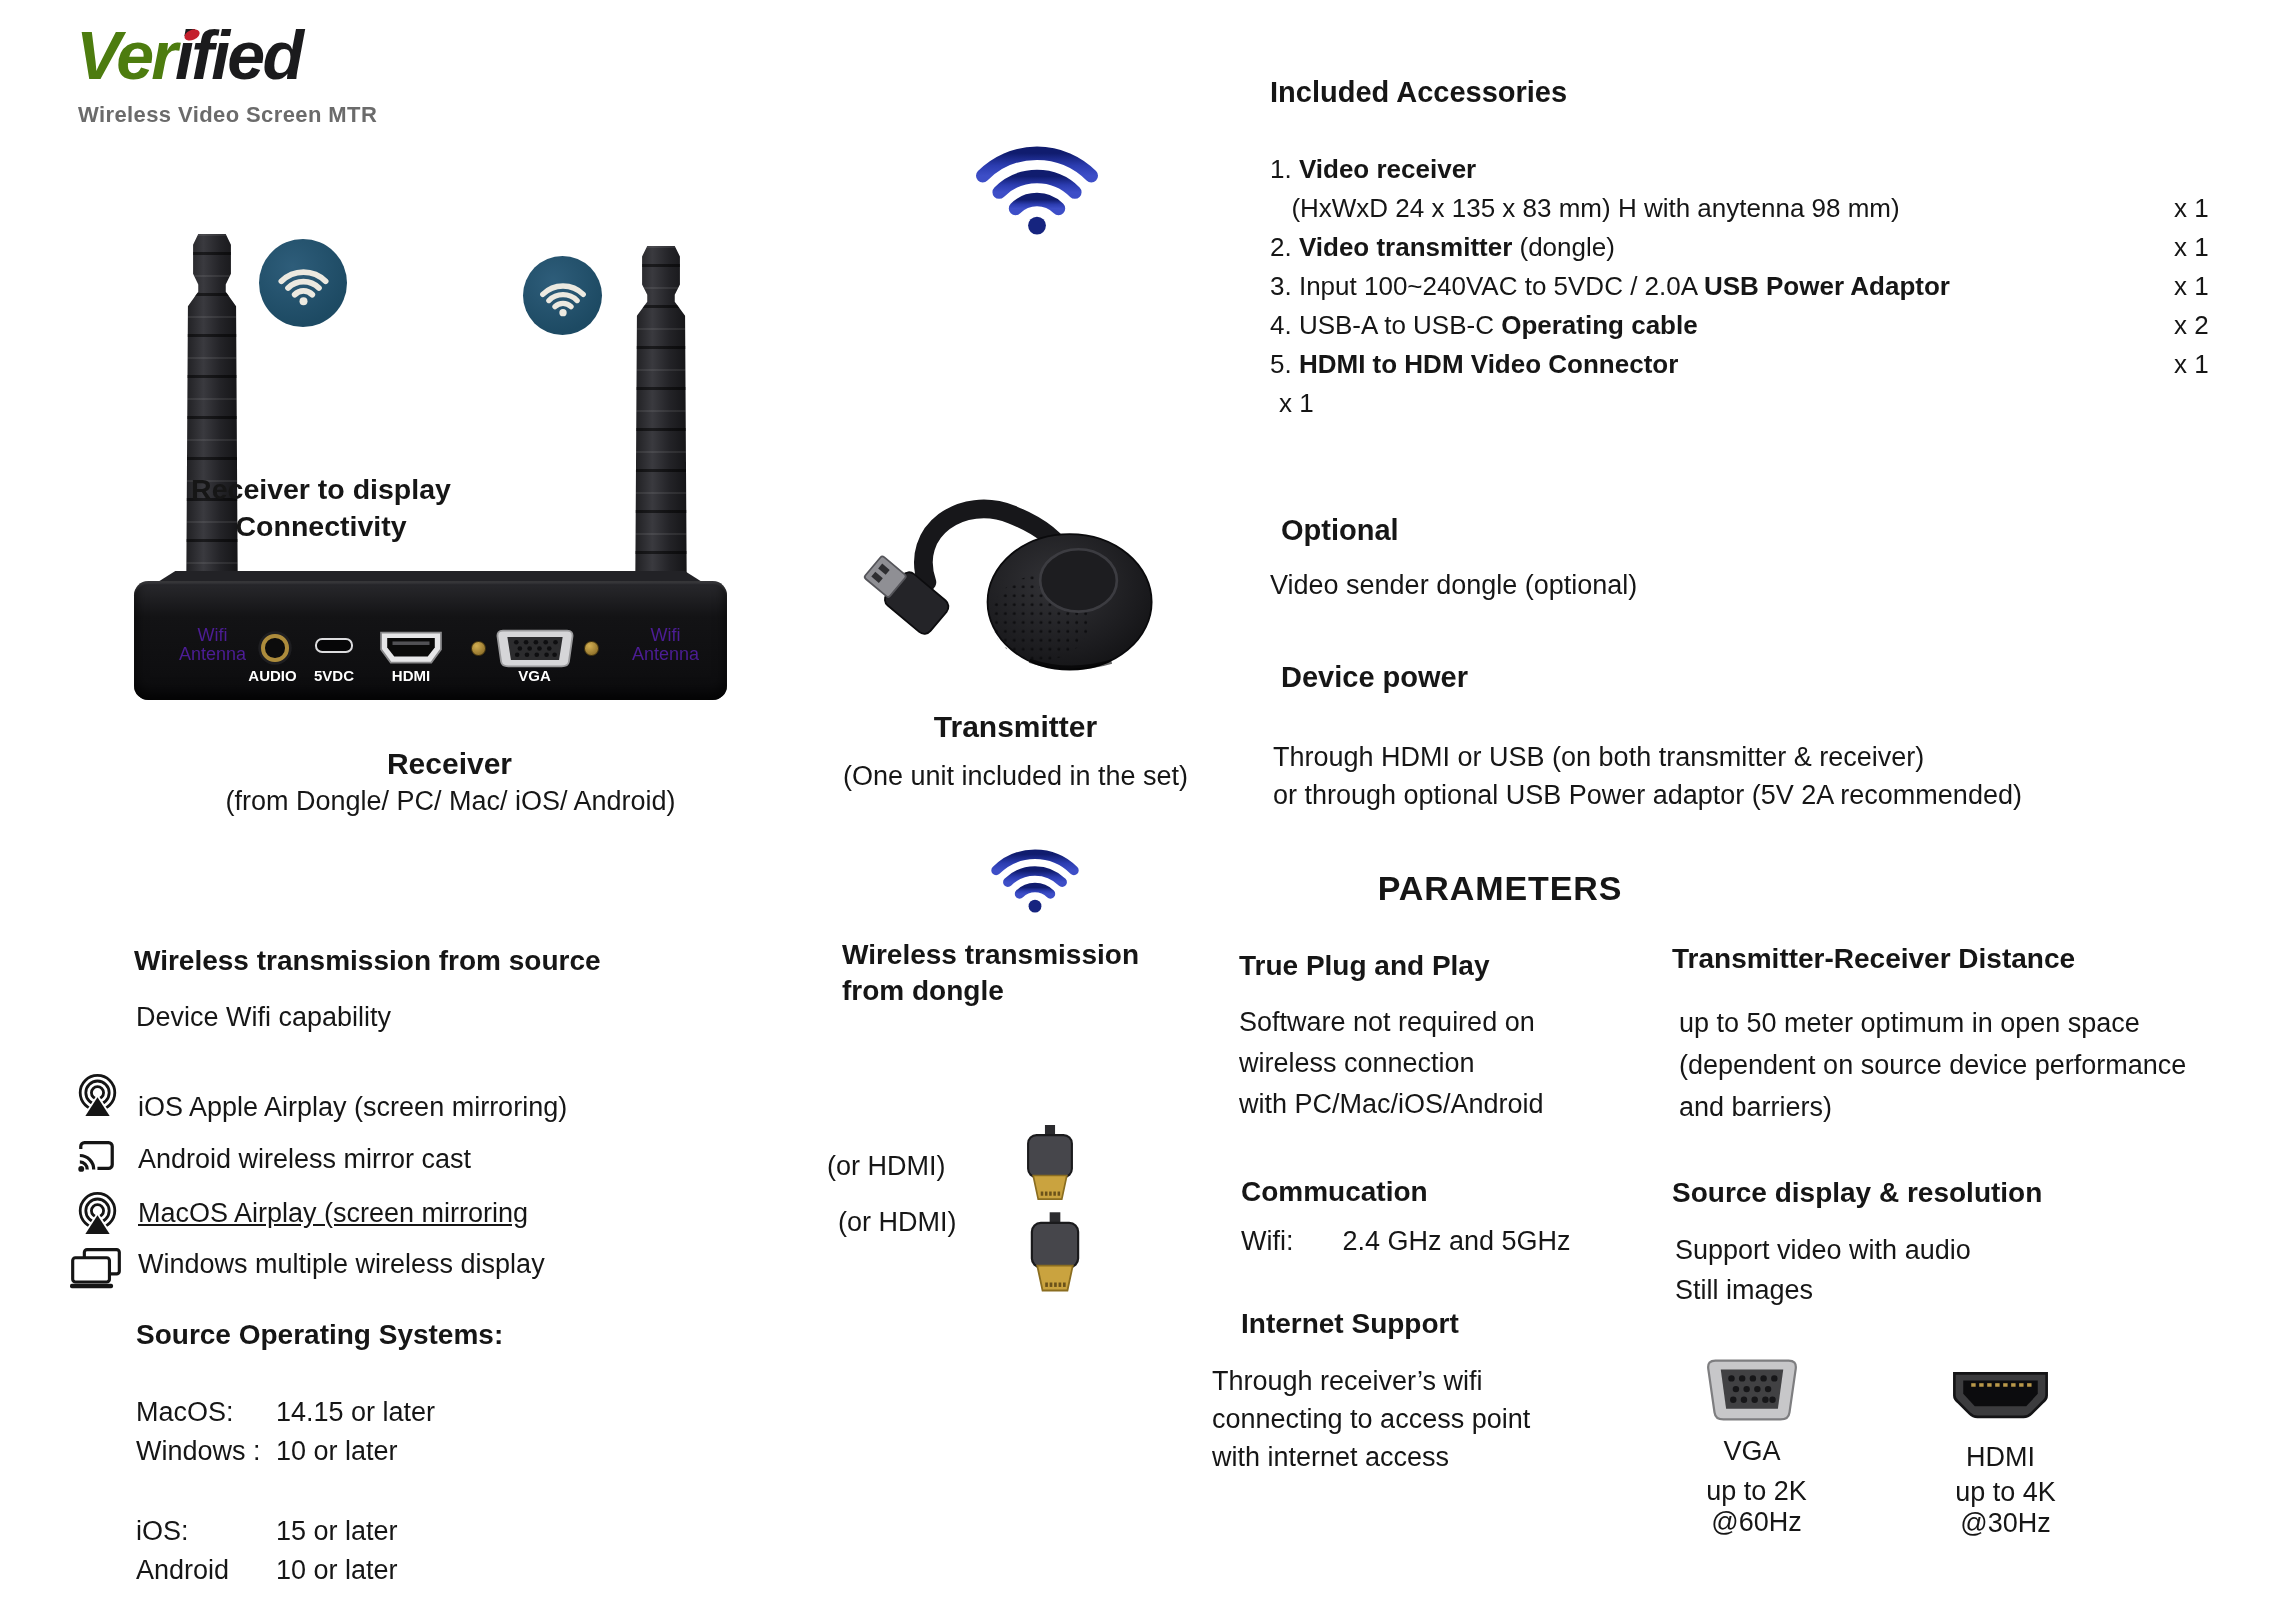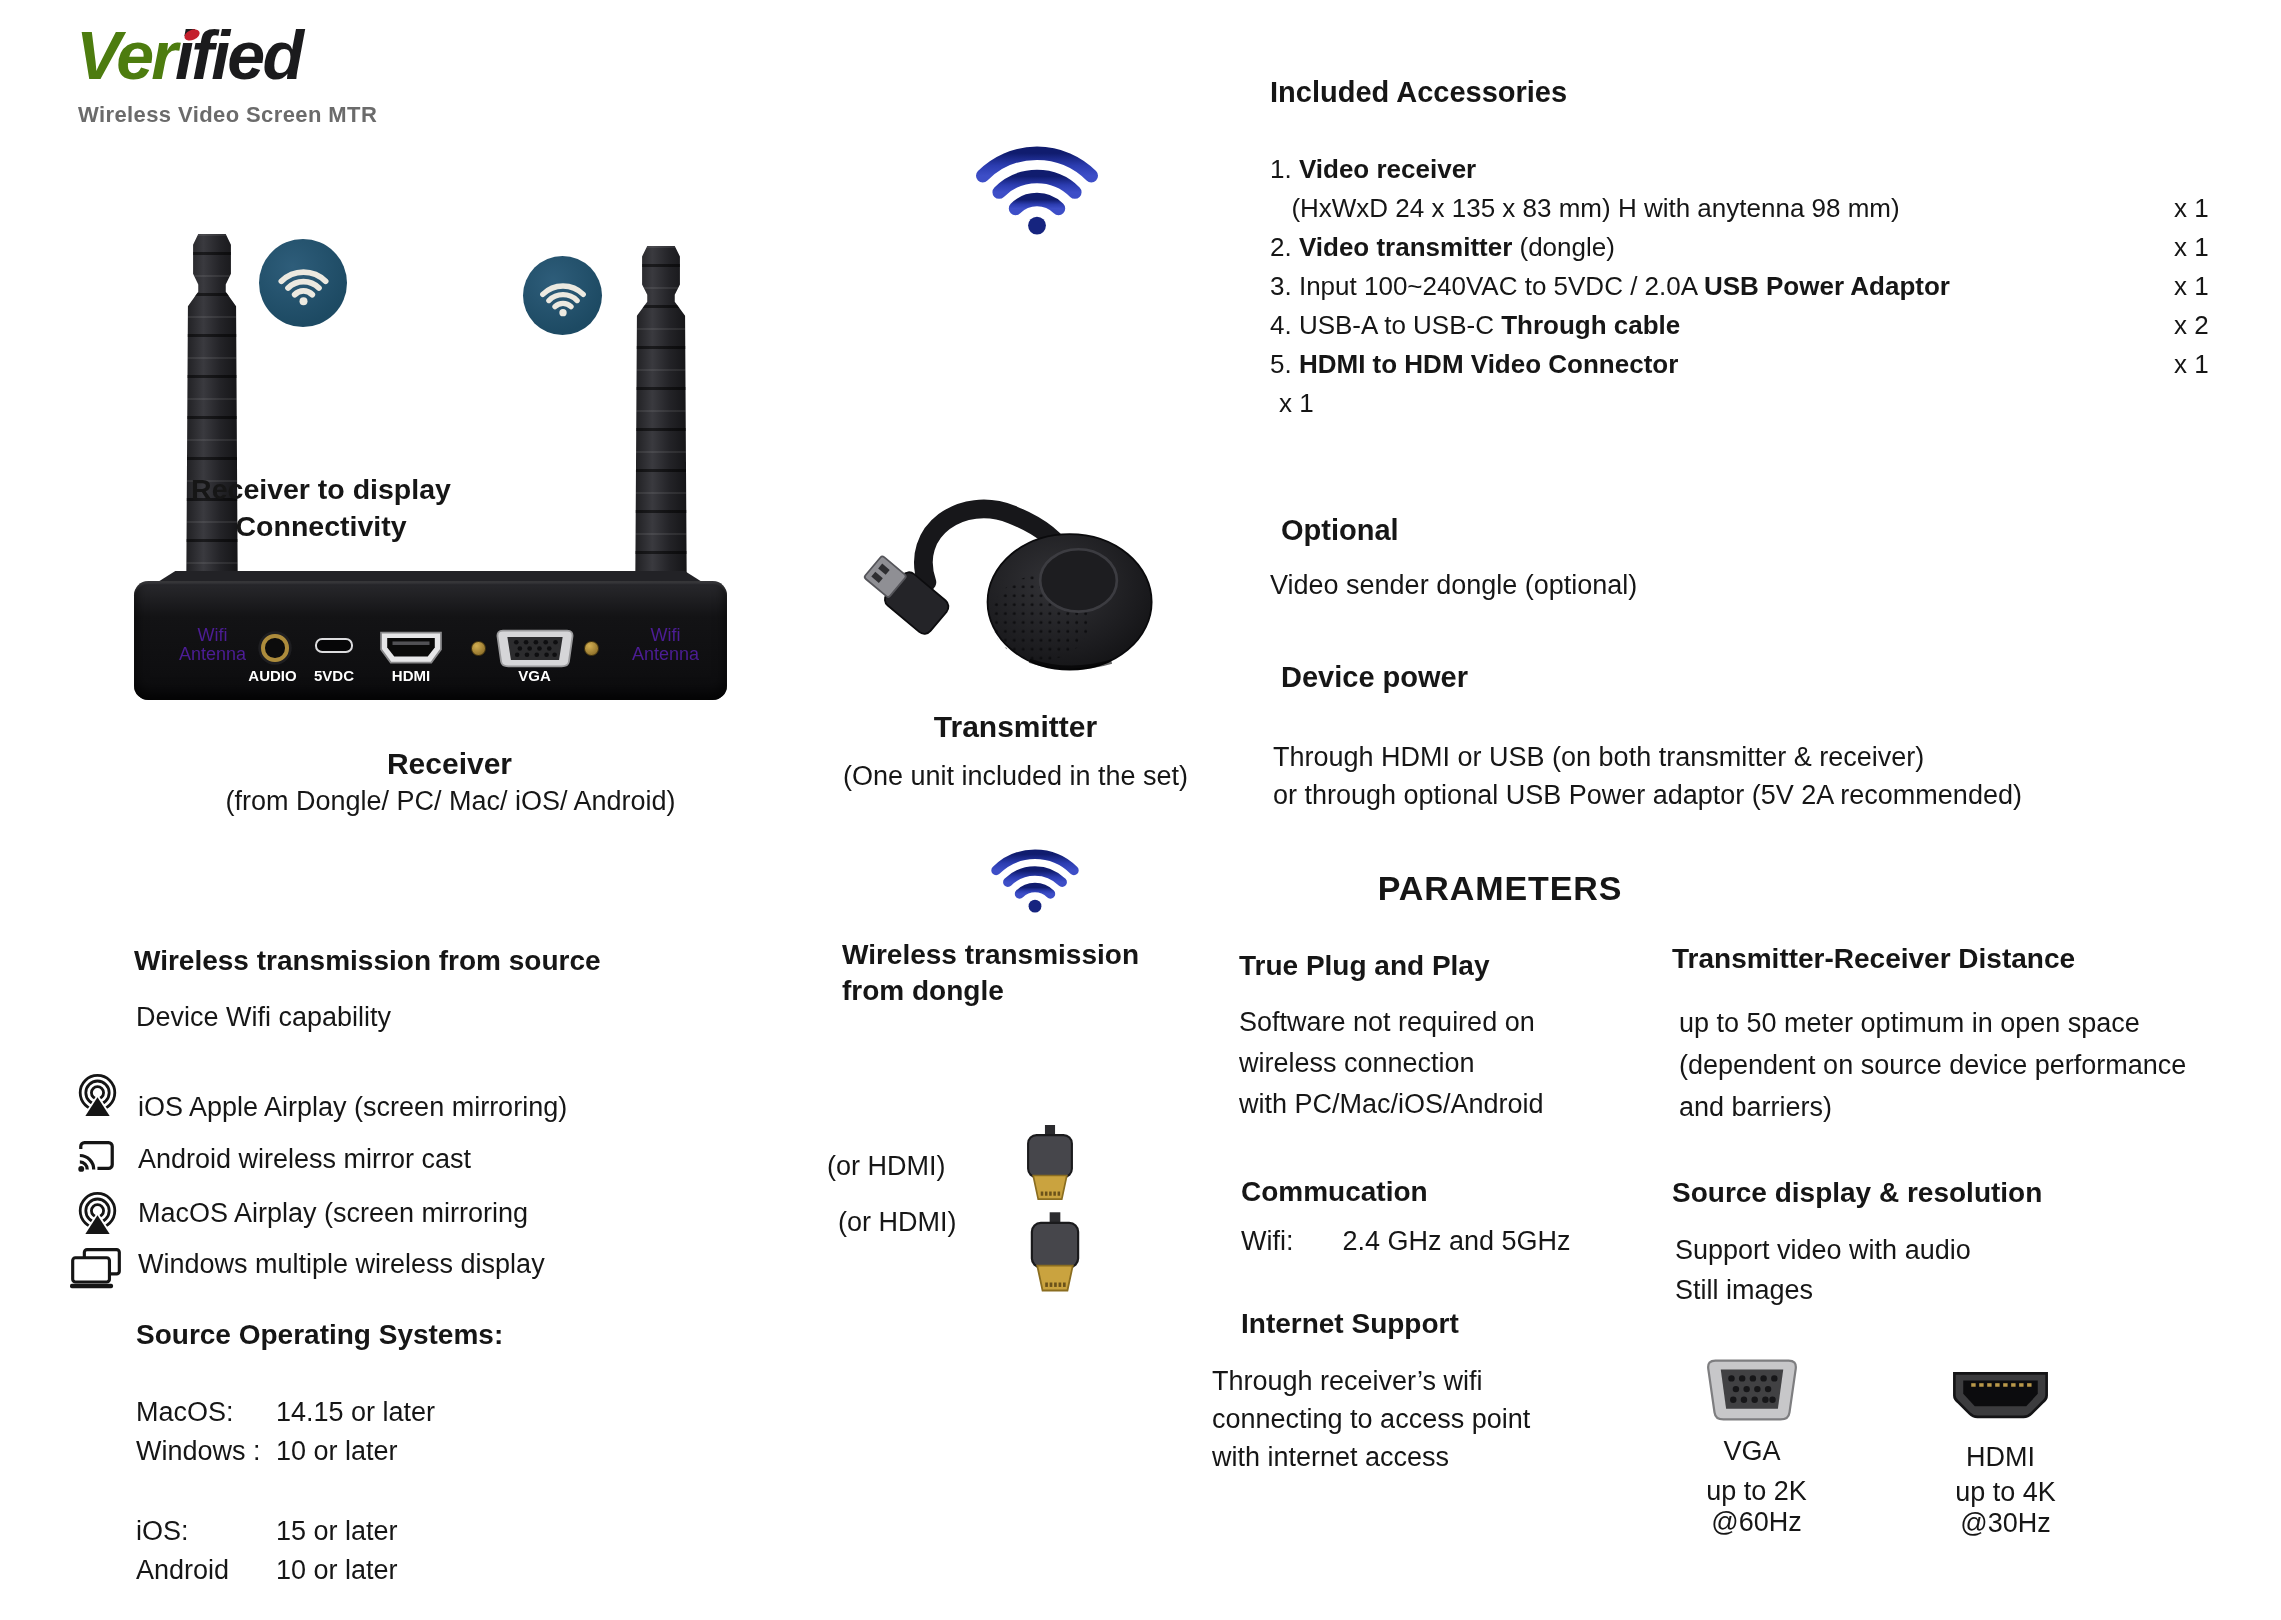--- a/index.html
+++ b/index.html
@@ -210,21 +210,21 @@
     </div>
     <div class="acc">
       <span class="txt"><span>2. </span><span class="b">Video transmitter</span><span> (dongle)</span></span>
       <span class="q">x 1</span>
     </div>
     <div class="acc">
       <span class="txt"><span>3. Input 100~240VAC to 5VDC / 2.0A </span><span class="b">USB Power Adaptor</span><span></span></span>
       <span class="q">x 1</span>
     </div>
     <div class="acc">
-      <span class="txt"><span>4. USB-A to USB-C </span><span class="b">Through cable</span><span></span></span>
+      <span class="txt"><span>4. USB-A to USB-C </span><span class="b">Operating cable</span><span></span></span>
       <span class="q">x 2</span>
     </div>
     <div class="acc">
       <span class="txt"><span>5. </span><span class="b">HDMI to HDM Video Connector</span><span></span></span>
       <span class="q">x 1</span>
     </div>
     <div class="acc">
       <span class="q">x 1</span>
     </div>
   </div>
@@ -331,21 +331,21 @@
     <circle cx="6.5" cy="34.5" r="3.2" fill="#151515"></circle>
   </svg>
   <div class="abs body30" style="left:138px;top:1144px;">Android wireless mirror cast</div>
 
   <svg class="abs" style="left:76px;top:1191px;" width="43" height="45" viewBox="0 0 46 48">
     <circle cx="23" cy="21" r="6.5" stroke="#151515" stroke-width="3" fill="none"></circle>
     <circle cx="23" cy="21" r="12.5" stroke="#151515" stroke-width="3" fill="none"></circle>
     <circle cx="23" cy="21" r="18.5" stroke="#151515" stroke-width="3" fill="none"></circle>
     <polygon points="23,26 36,46 10,46" fill="#151515" stroke="#ffffff" stroke-width="4" paint-order="stroke"></polygon>
   </svg>
-  <div class="abs body30" style="left:138px;top:1198px;">MacOS Airplay (screen mirroring</div>
+  <div class="abs body30" style="left:138px;top:1198px;text-decoration:underline;">MacOS Airplay (screen mirroring</div>
 
   <svg class="abs" style="left:70px;top:1246px;" width="52" height="45" viewBox="0 0 58 48">
     <rect x="16" y="3" width="39" height="27" rx="3" stroke="#151515" stroke-width="3.5" fill="#ffffff"></rect>
     <rect x="3" y="12" width="41" height="27" rx="3" stroke="#151515" stroke-width="3.5" fill="#ffffff"></rect>
     <rect x="0" y="41" width="48" height="5" rx="2" fill="#151515"></rect>
   </svg>
   <div class="abs body30" style="left:138px;top:1249px;">Windows multiple wireless display</div>
 
   <div class="abs sec-title" style="left:136px;top:1319px;">Source Operating Systems:</div>
   <div class="abs" style="left:136px;top:1393px;width:446px;">

